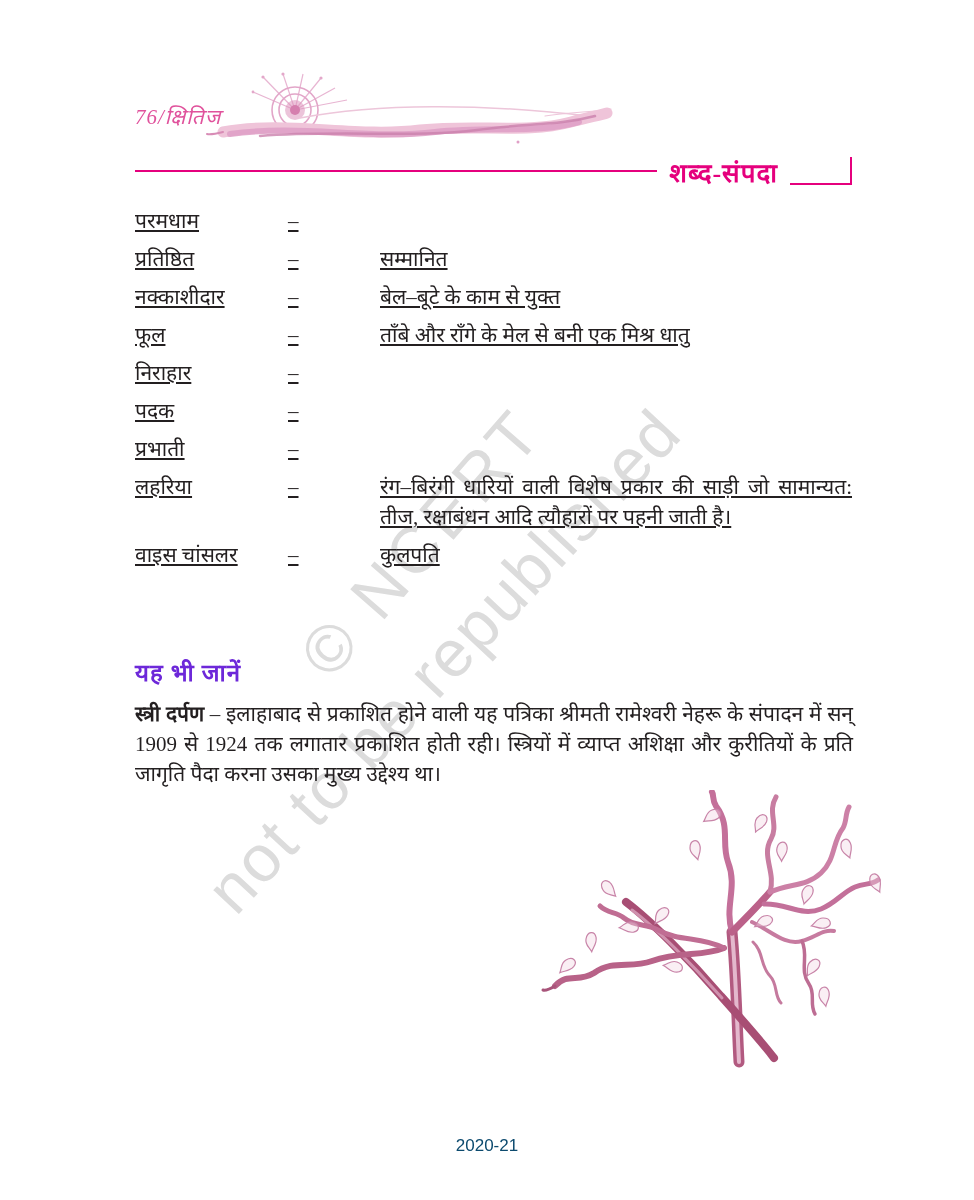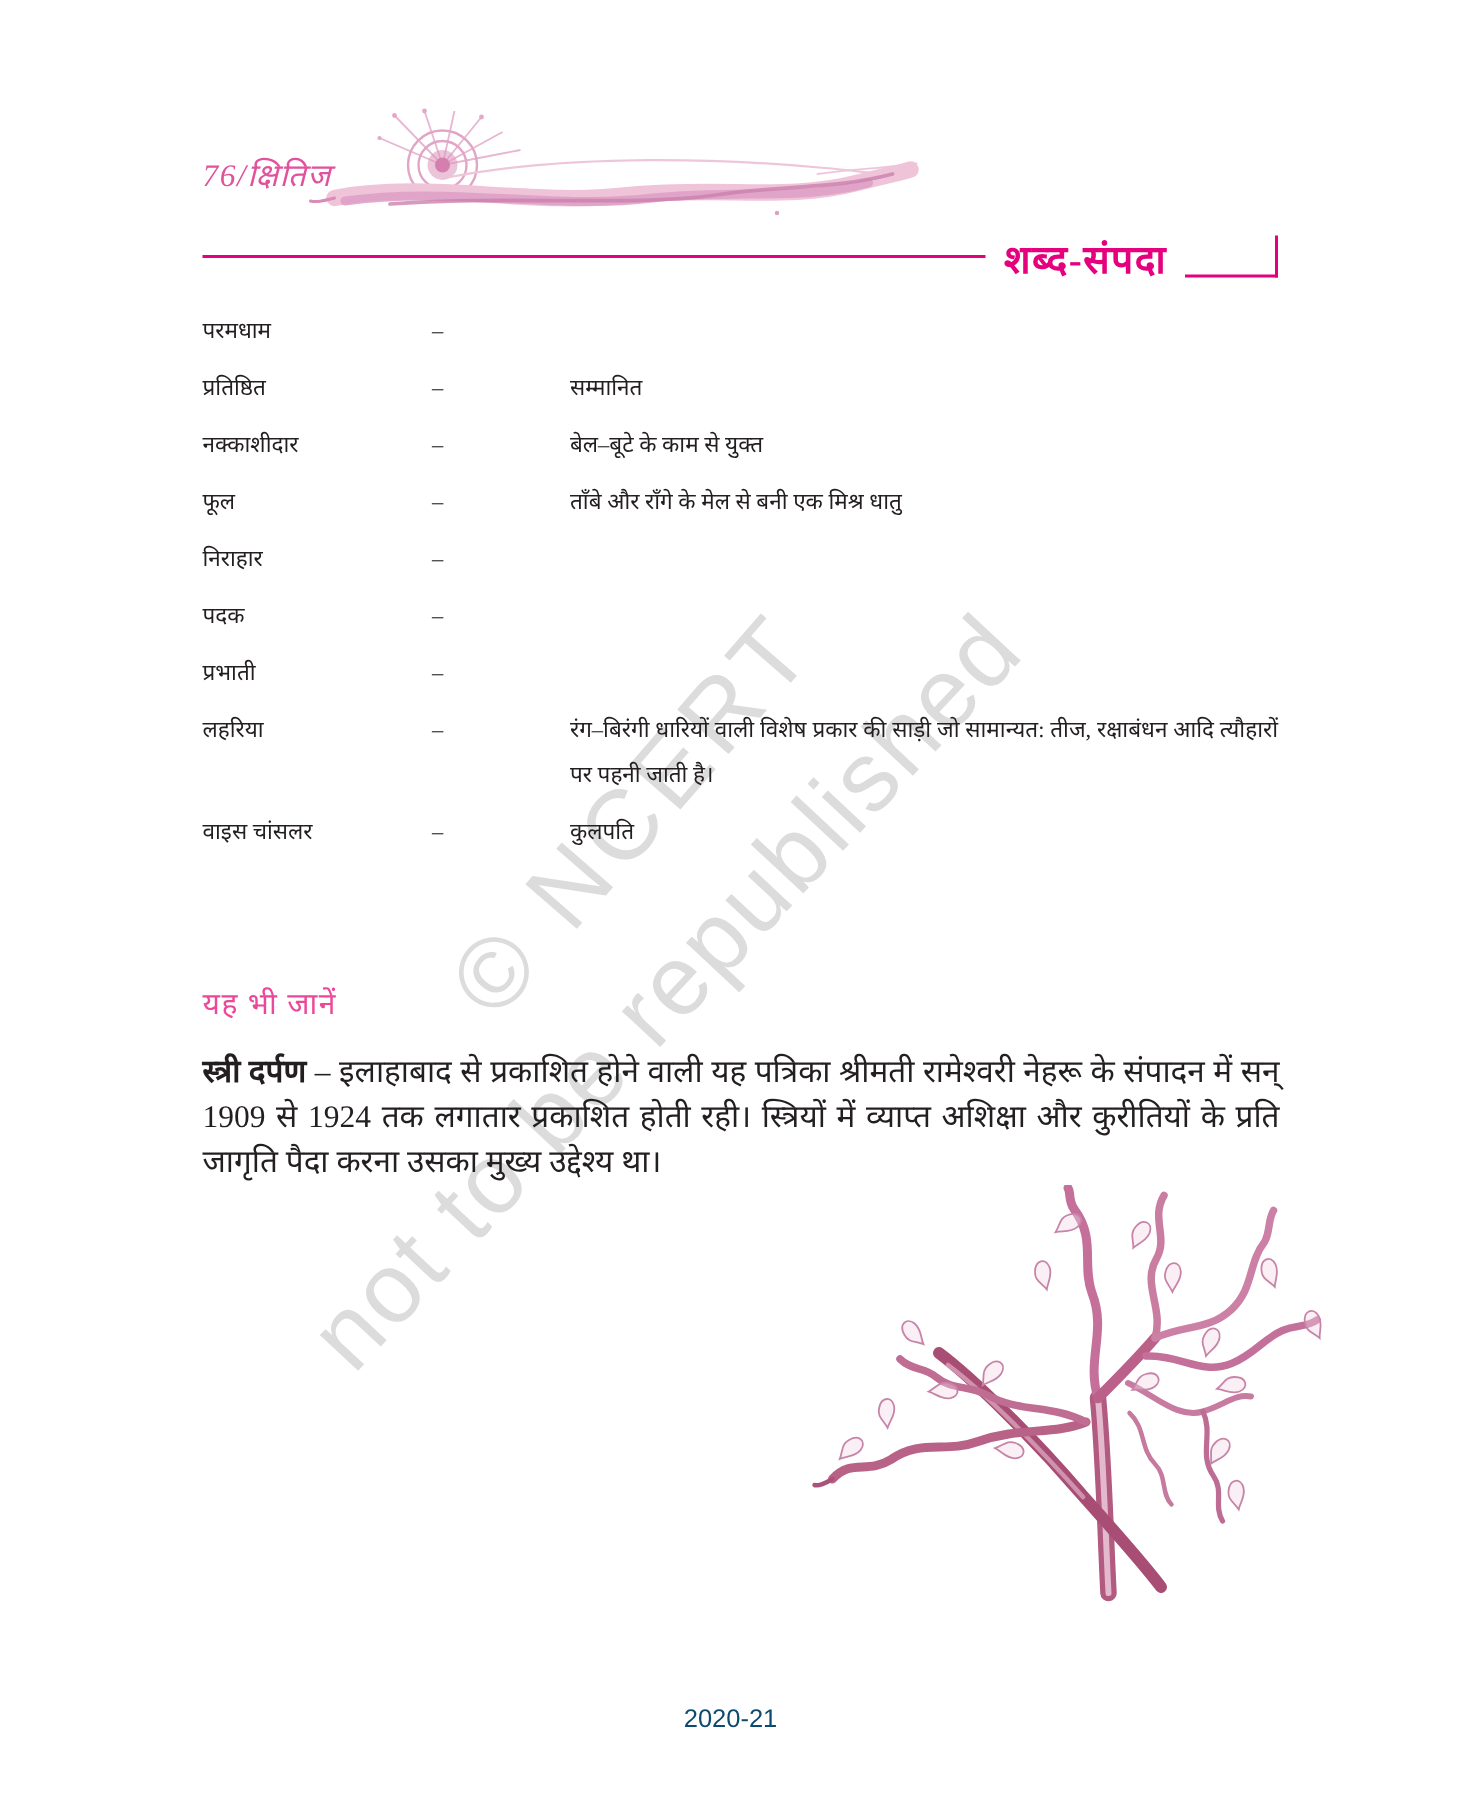--- a/index.html
+++ b/index.html
@@ -39,30 +39,30 @@
   #section-rule .rule-title{
     padding:0 12px;color:#e5007d;font-weight:bold;font-size:26px;line-height:30px;
     transform:translateY(3px);letter-spacing:1px;white-space:nowrap;
   }
   #section-rule .rule-right{
     width:60px;height:26px;
     border-bottom:2px solid #e5007d;border-right:2px solid #e5007d;
   }
 
   
-  #glossary{position:absolute;left:135px;top:206px;width:717px;font-size:15px;}
+  #glossary{position:absolute;left:135px;top:206px;width:717px;font-size:21px;text-decoration:underline;}
   .g-row{display:flex;margin-bottom:8px;line-height:30px;}
   .g-word{width:153px;flex-shrink:0;}
   .g-dash{width:92px;flex-shrink:0;}
   .g-def{flex:1;text-align:justify;}
 
   
   #know-more-heading{
     position:absolute;left:135px;top:655px;
-    font-size:20px;font-weight:normal;color:#ec4899;letter-spacing:1px;
+    font-size:24px;font-weight:bold;color:#6d28d9;letter-spacing:1px;
   }
   #know-more-text{
     position:absolute;left:135px;top:699px;width:718px;
     font-size:21px;line-height:30px;text-align:justify;
   }
   #know-more-text b{font-weight:bold;}
 
   #tree-art{position:absolute;left:540px;top:790px;}
 
   #page-footer{

